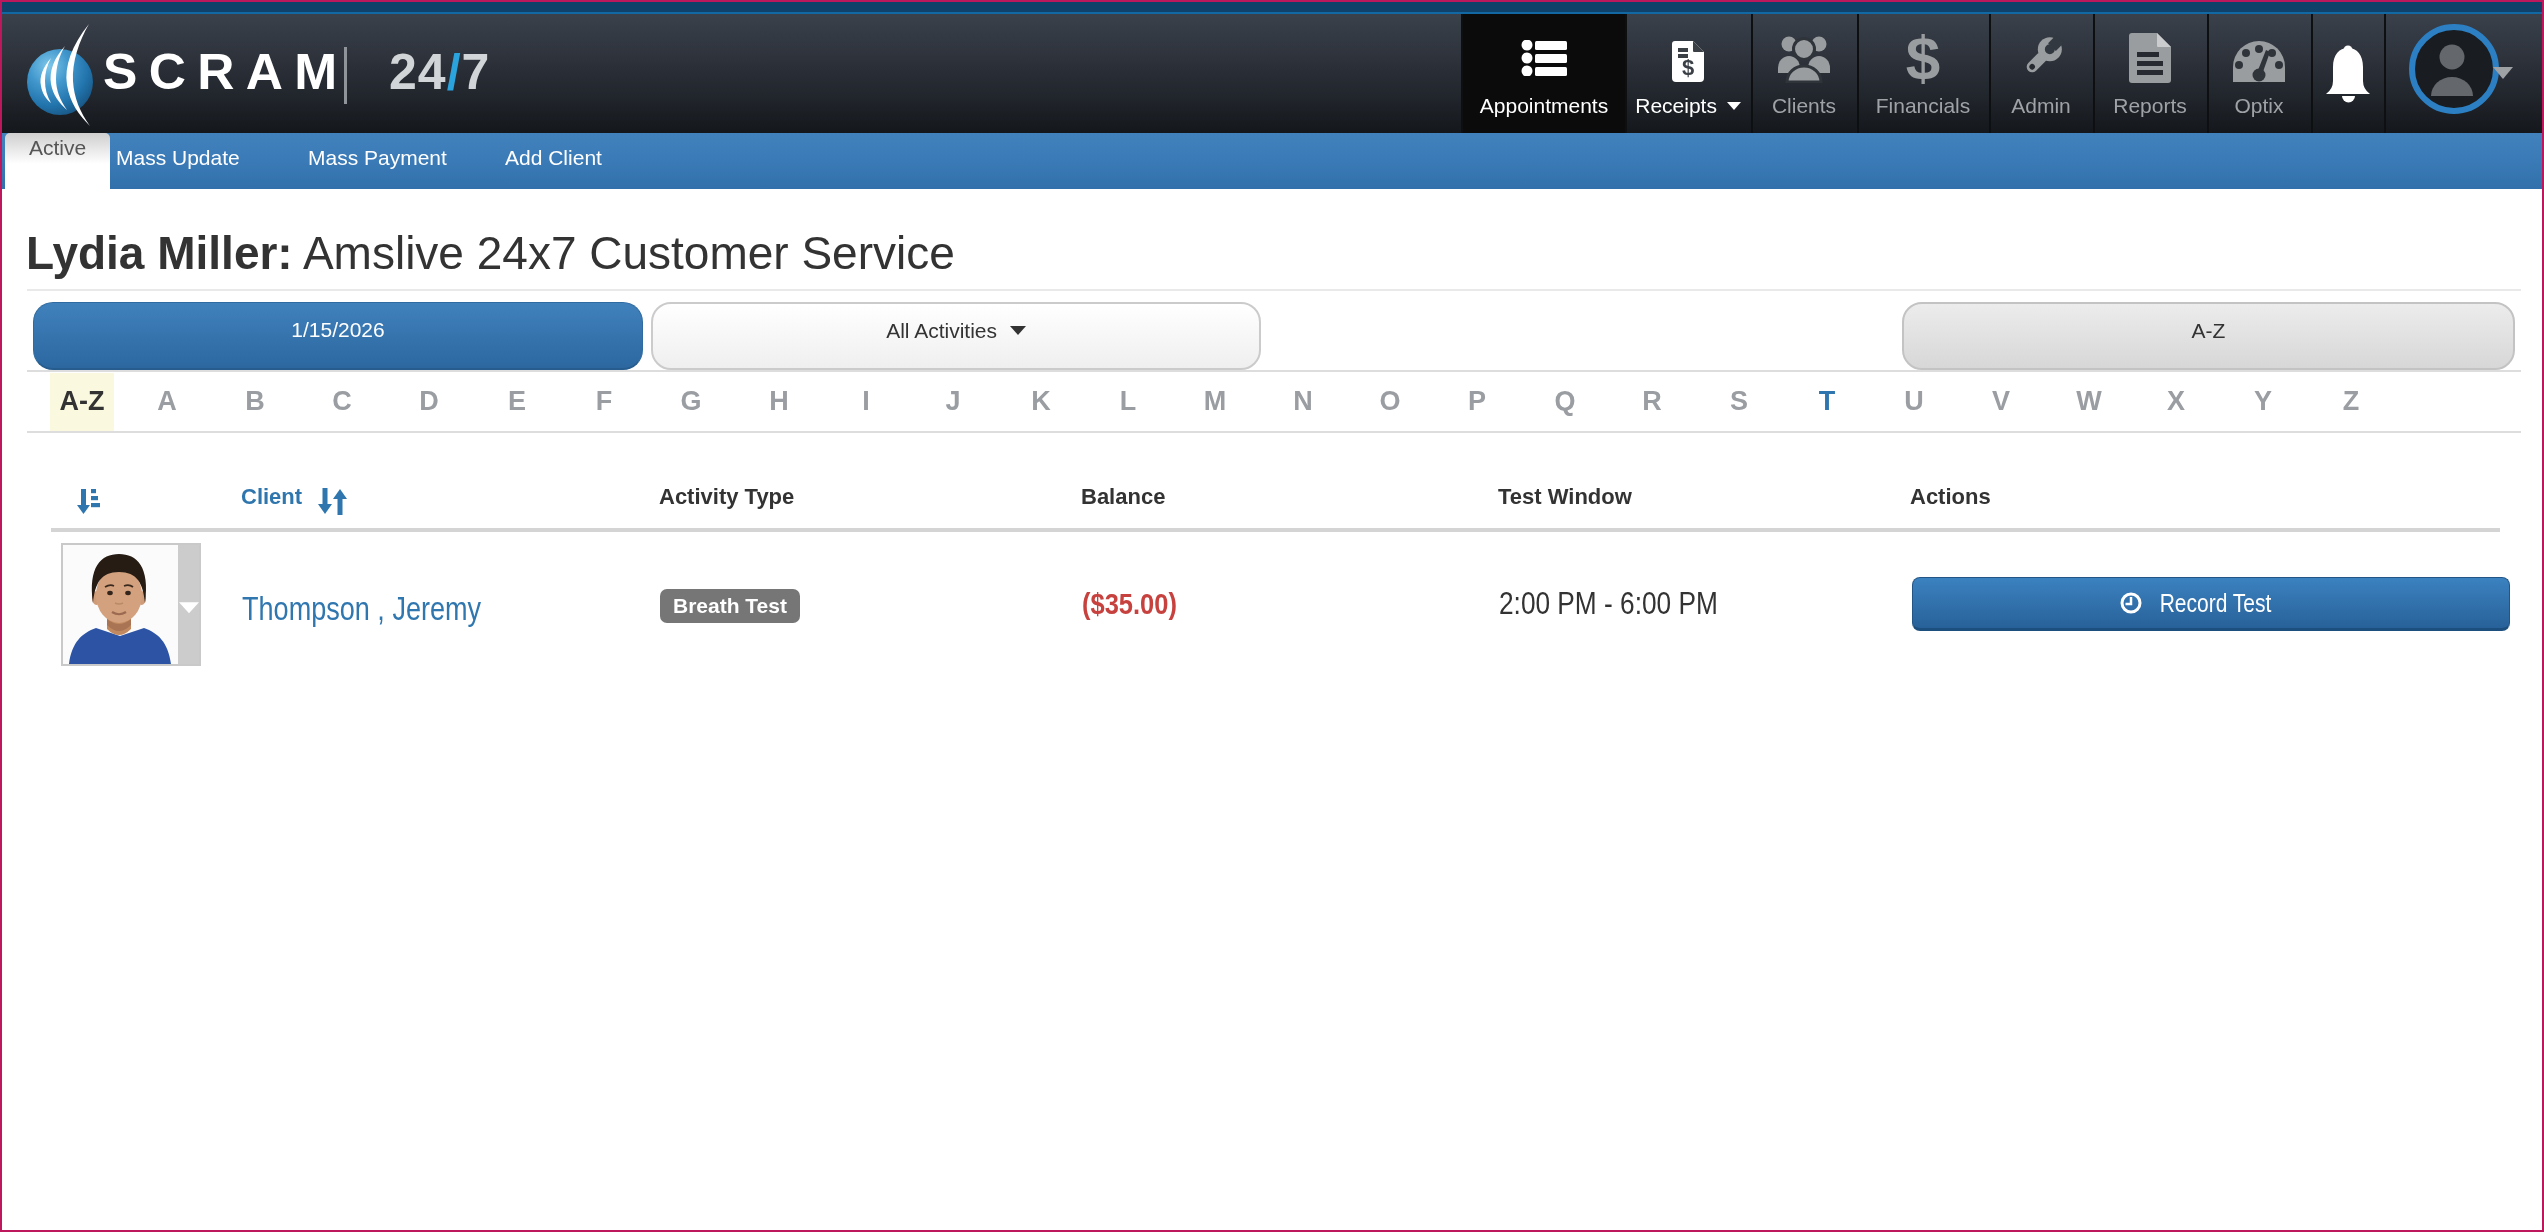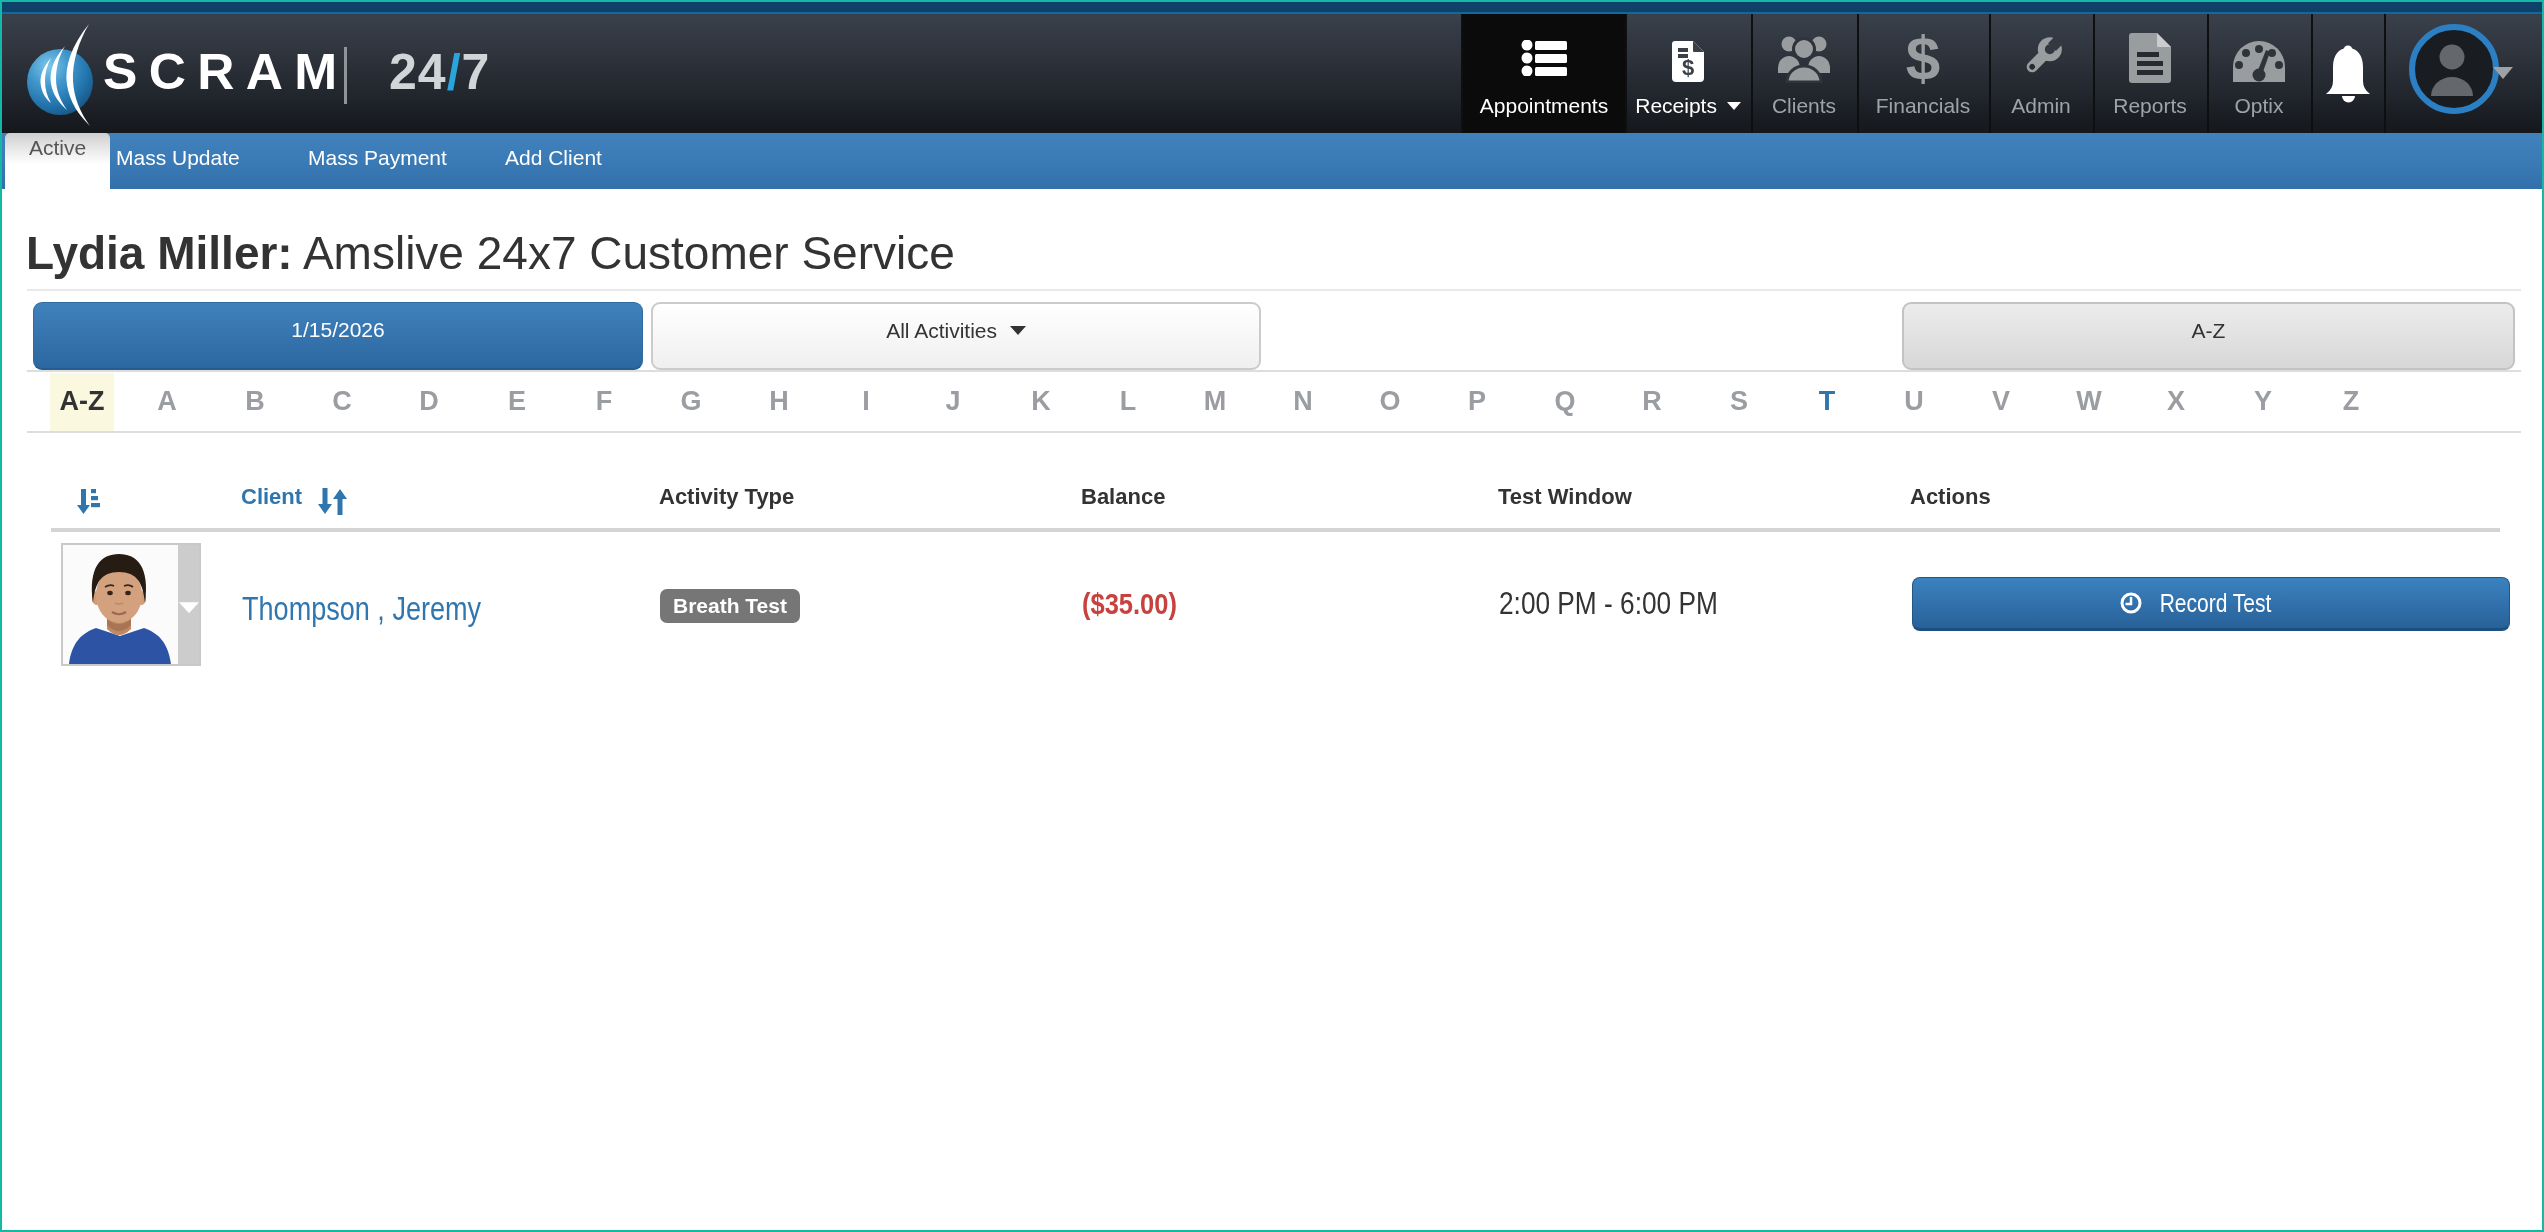--- a/index.html
+++ b/index.html
@@ -1,17 +1,17 @@
 <!DOCTYPE html>
 <html><head>
 <meta charset="utf-8">
 <style>
   * { margin:0; padding:0; box-sizing:border-box; }
   html,body { width:2544px; height:1232px; background:#fff; font-family:"Liberation Sans", sans-serif; overflow:hidden; }
-  .page { position:relative; width:2544px; height:1232px; border:2px solid #14b8a6; background:#fff; }
+  .page { position:relative; width:2544px; height:1232px; border:2px solid #be185d; background:#fff; }
   .topstrip { position:absolute; left:0; top:0; width:2540px; height:10px; background:#104269; }
   .topline  { position:absolute; left:0; top:10px; width:2540px; height:2px; background:#1168a2; }
   .hdr { position:absolute; left:0; top:12px; width:2540px; height:119px;
          background:linear-gradient(180deg,#3a414b 0%,#2e333c 35%,#21252c 70%,#14171b 100%); }
   .tabbar { position:absolute; left:0; top:131px; width:2540px; height:56px;
             background:linear-gradient(180deg,#4181bc 0%,#3a7ab6 50%,#3170aa 100%); }
   .content { position:absolute; left:0; top:187px; width:2540px; height:1041px; background:#fff; }
 
   
   .logo-sphere { position:absolute; left:24px; top:10px; }
@@ -31,21 +31,21 @@
   
   .activetab { position:absolute; left:3px; top:0; width:105px; height:56px; background:linear-gradient(180deg,#cfcfcf 0%,#ffffff 55%); border-radius:5px 5px 0 0; }
   .activetab span { position:absolute; left:0; right:0; top:3px; text-align:center; font-size:21px; color:#555; }
   .tab { position:absolute; top:13px; font-size:21px; color:#fff; }
 
   
   h2 { position:absolute; left:24px; top:226px; font-size:46px; font-weight:normal; color:#333; line-height:50px; white-space:nowrap; }
   h2 b { font-weight:bold; }
   .hrline { position:absolute; left:25px; top:287px; width:2494px; height:2px; background:#e9e9e9; }
 
-  .btn { position:absolute; top:300px; height:68px; border-radius:9px; font-size:21px; text-align:center; line-height:54px; }
+  .btn { position:absolute; top:300px; height:68px; border-radius:20px; font-size:21px; text-align:center; line-height:54px; }
   .btn-date { left:31px; width:610px; color:#fff; background:linear-gradient(180deg,#4081bc,#2c67a0); border:1px solid #2f6ba0; border-bottom:2px solid #275d8e; }
   .btn-w { color:#333; background:linear-gradient(180deg,#ffffff,#efefef); border:2px solid #cbcbcb; }
   .btn-act { left:649px; width:610px; }
   .btn-fil { left:1280px; width:610px; }
   .btn-az { left:1900px; width:613px; color:#333; background:linear-gradient(180deg,#ececec,#d7d7d7); border:2px solid #c3c3c3; }
   .caret { display:inline-block; width:0; height:0; border-left:8px solid transparent; border-right:8px solid transparent; border-top:9px solid #333; vertical-align:middle; margin-left:7px; margin-top:-4px; }
 
   .alpha-top { position:absolute; left:25px; top:368px; width:2494px; height:2px; background:#ddd; }
   .alpha-bot { position:absolute; left:25px; top:429px; width:2494px; height:2px; background:#ddd; }
   .az-cell { position:absolute; left:48px; top:371px; width:64px; height:58px; background:#fbf8e0; color:#333; font-weight:bold; font-size:27px; text-align:center; line-height:56px; }

